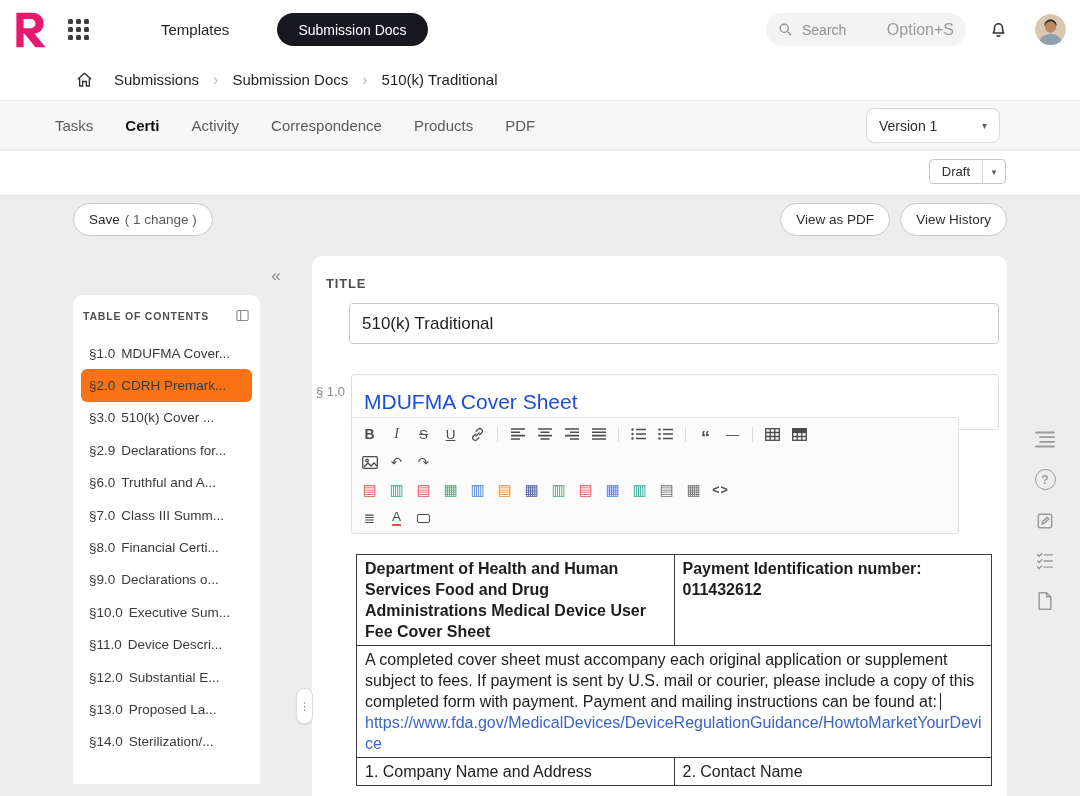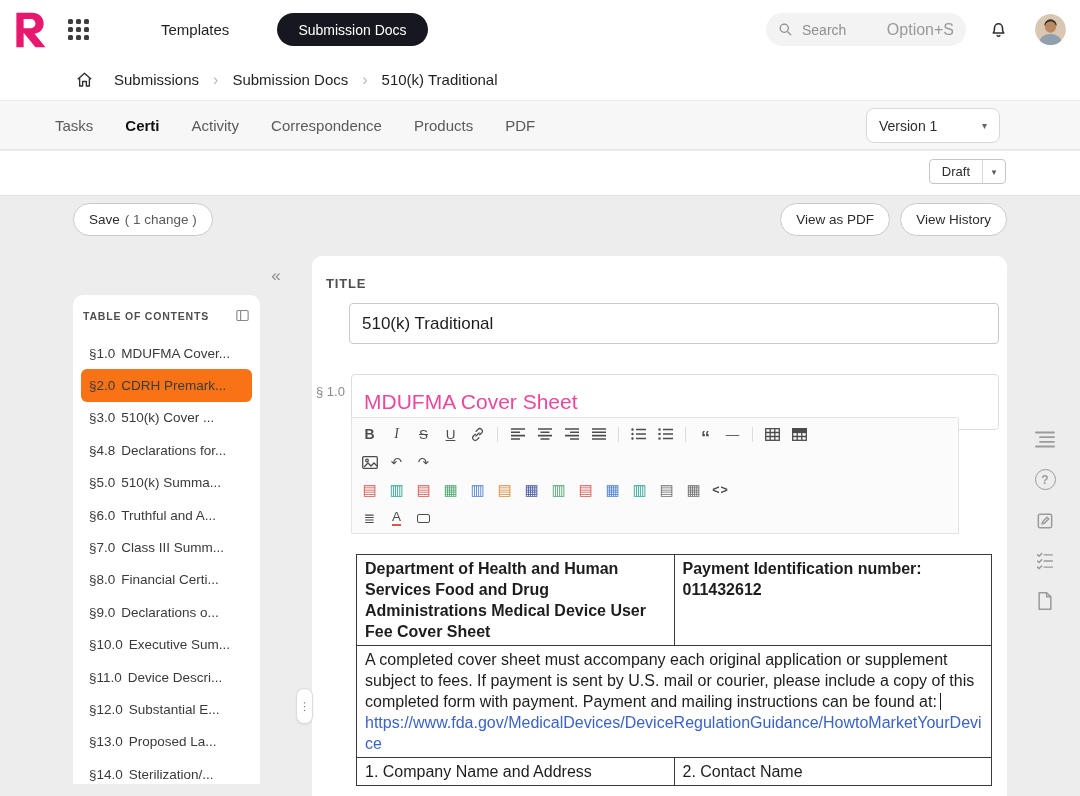--- a/index.html
+++ b/index.html
@@ -56,21 +56,21 @@
   .toc-list { margin-top:14px; }
   .toc-item { height:32.4px; display:flex; align-items:center; gap:6px; padding:0 8px; border-radius:6px; font-size:13.5px; color:#3a3a3a; cursor:pointer; white-space:nowrap; overflow:hidden; }
   .toc-item.selected { background:#f97316; }
   .collapse-btn { position:absolute; left:263px; top:263px; width:26px; height:26px; display:flex; align-items:center; justify-content:center; color:#8c8c8c; font-size:17px; cursor:pointer; }
 
   
   .editor-card { position:absolute; left:312px; top:256px; width:695px; bottom:0; background:#fff; border-radius:10px 10px 0 0; overflow:hidden; }
   .title-label { position:absolute; left:14px; top:20px; font-size:13px; font-weight:700; letter-spacing:.8px; color:#4f4f4f; }
   .title-input { position:absolute; left:37px; top:47px; width:650px; height:41px; border:1px solid #c9c9c9; border-radius:4px; padding:0 12px; font-size:17px; color:#1d1d1d; font-family:inherit; outline:none; background:#fff; }
   .section-num { position:absolute; left:4px; top:128px; font-size:13px; color:#8a8a8a; white-space:nowrap; }
-  .section-title-box { position:absolute; left:39px; top:118px; width:648px; height:56px; border:1px solid #dedede; border-radius:4px; display:flex; align-items:center; padding:0 12px; font-size:21px; color:#ec4899; cursor:text; }
+  .section-title-box { position:absolute; left:39px; top:118px; width:648px; height:56px; border:1px solid #dedede; border-radius:4px; display:flex; align-items:center; padding:0 12px; font-size:21px; color:#1d4ed8; cursor:text; }
   .toolbar { position:absolute; left:39px; top:161px; width:608px; height:117px; background:#fbfbfb; border:1px solid #e3e3e3; border-radius:2px; padding:2px 5px; }
   .tb-row { display:flex; align-items:center; height:28px; gap:2px; }
   .iconbtn { min-width:25px; height:23px; display:flex; align-items:center; justify-content:center; border-radius:3px; font-size:13.5px; color:#4c4c4c; cursor:pointer; }
   .iconbtn b { font-size:14px; }
   .iconbtn i { font-family:"Liberation Serif",serif; font-size:14px; }
   .tb-sep { width:1px; height:15px; background:#dcdcdc; margin:0 5px; }
   .quote-ico { font-size:18px; font-weight:700; line-height:8px; padding-top:8px; }
   .blockicon { font-size:15px; }
   .c-red{color:#d4574e;} .c-teal{color:#2aa792;} .c-green{color:#4da56f;} .c-blue{color:#4a7fd4;}
   .c-orange{color:#dd8b3e;} .c-navy{color:#44569d;} .c-gray{color:#6d6d6d;}
@@ -190,26 +190,22 @@
       </div>
     <div class="toc-item selected">
         <span>§2.0</span>
         <span>CDRH Premark...</span>
       </div>
     <div class="toc-item">
         <span>§3.0</span>
         <span>510(k) Cover ...</span>
       </div>
     <div class="toc-item">
-        <span>§4.8</span>
+        <span>§2.9</span>
         <span>Declarations for...</span>
-      </div>
-    <div class="toc-item">
-        <span>§5.0</span>
-        <span>510(k) Summa...</span>
       </div>
     <div class="toc-item">
         <span>§6.0</span>
         <span>Truthful and A...</span>
       </div>
     <div class="toc-item">
         <span>§7.0</span>
         <span>Class III Summ...</span>
       </div>
     <div class="toc-item">

